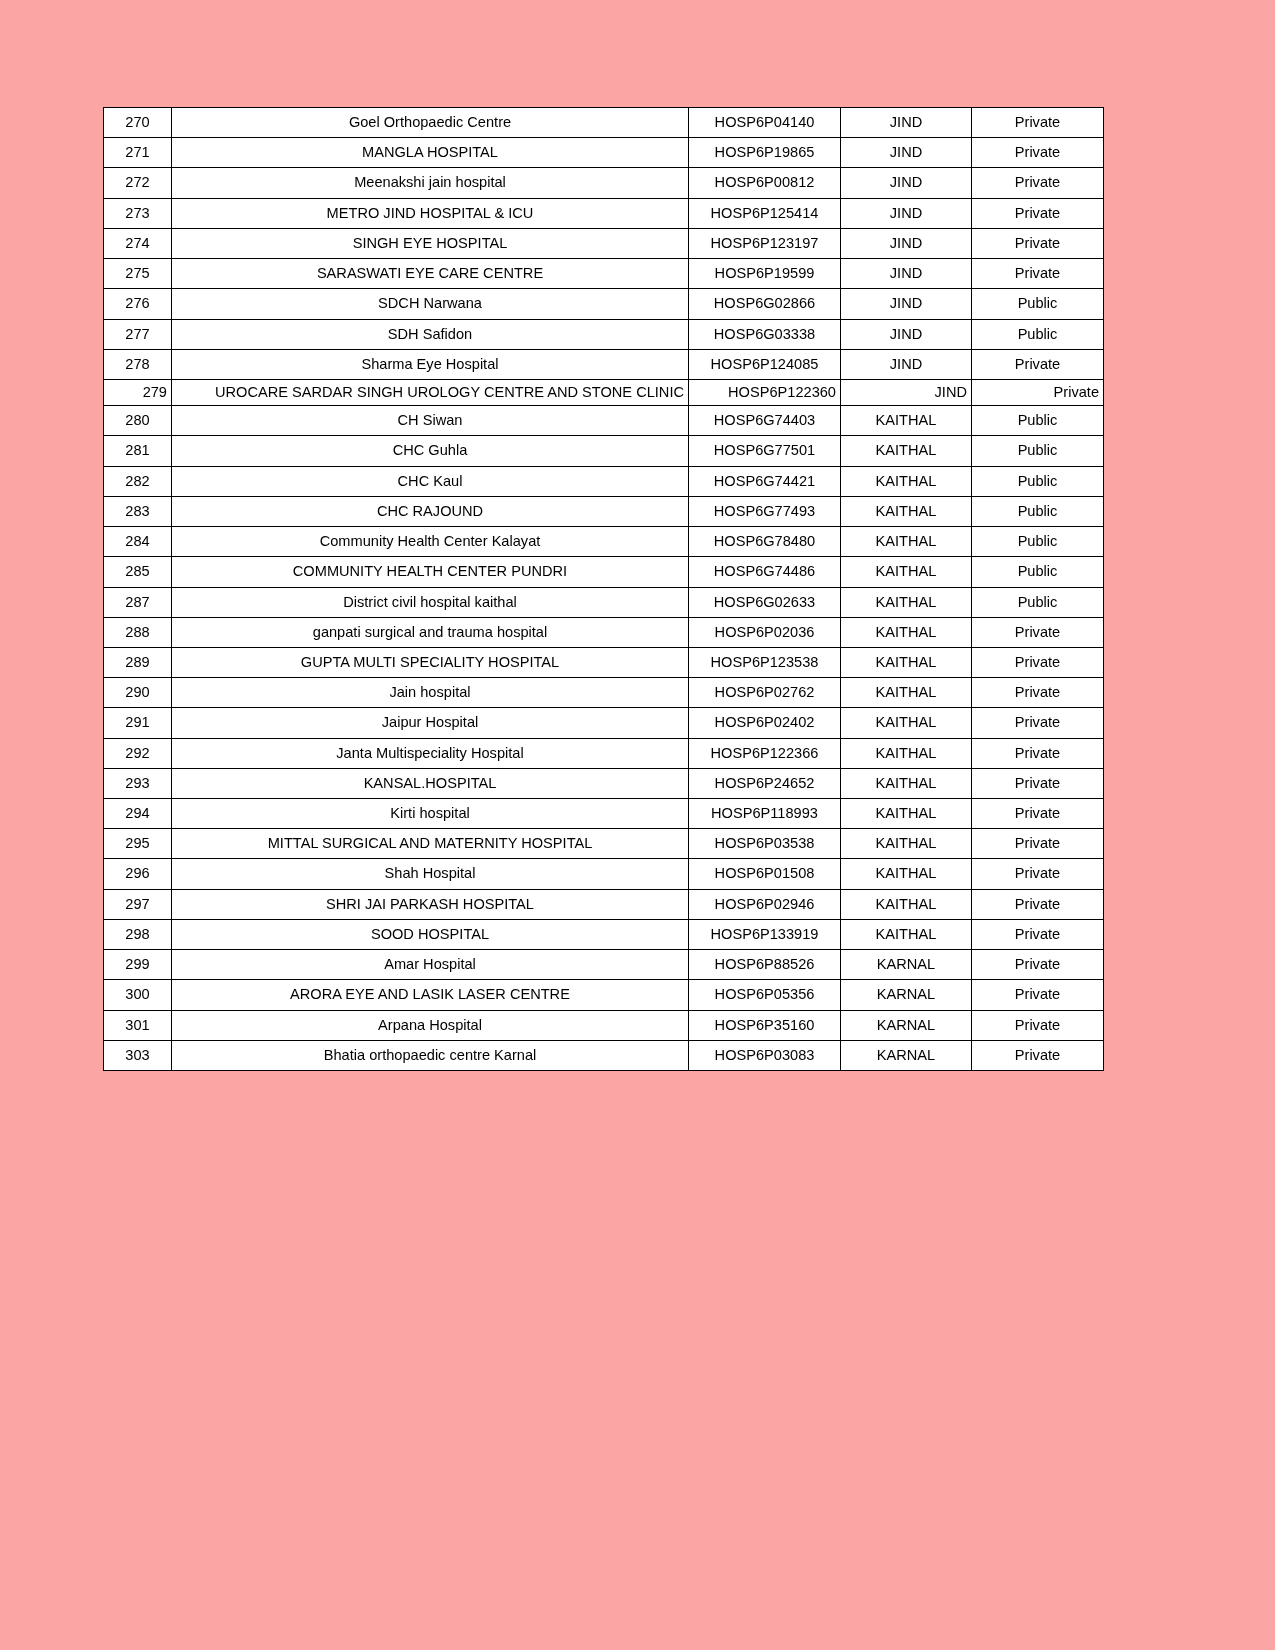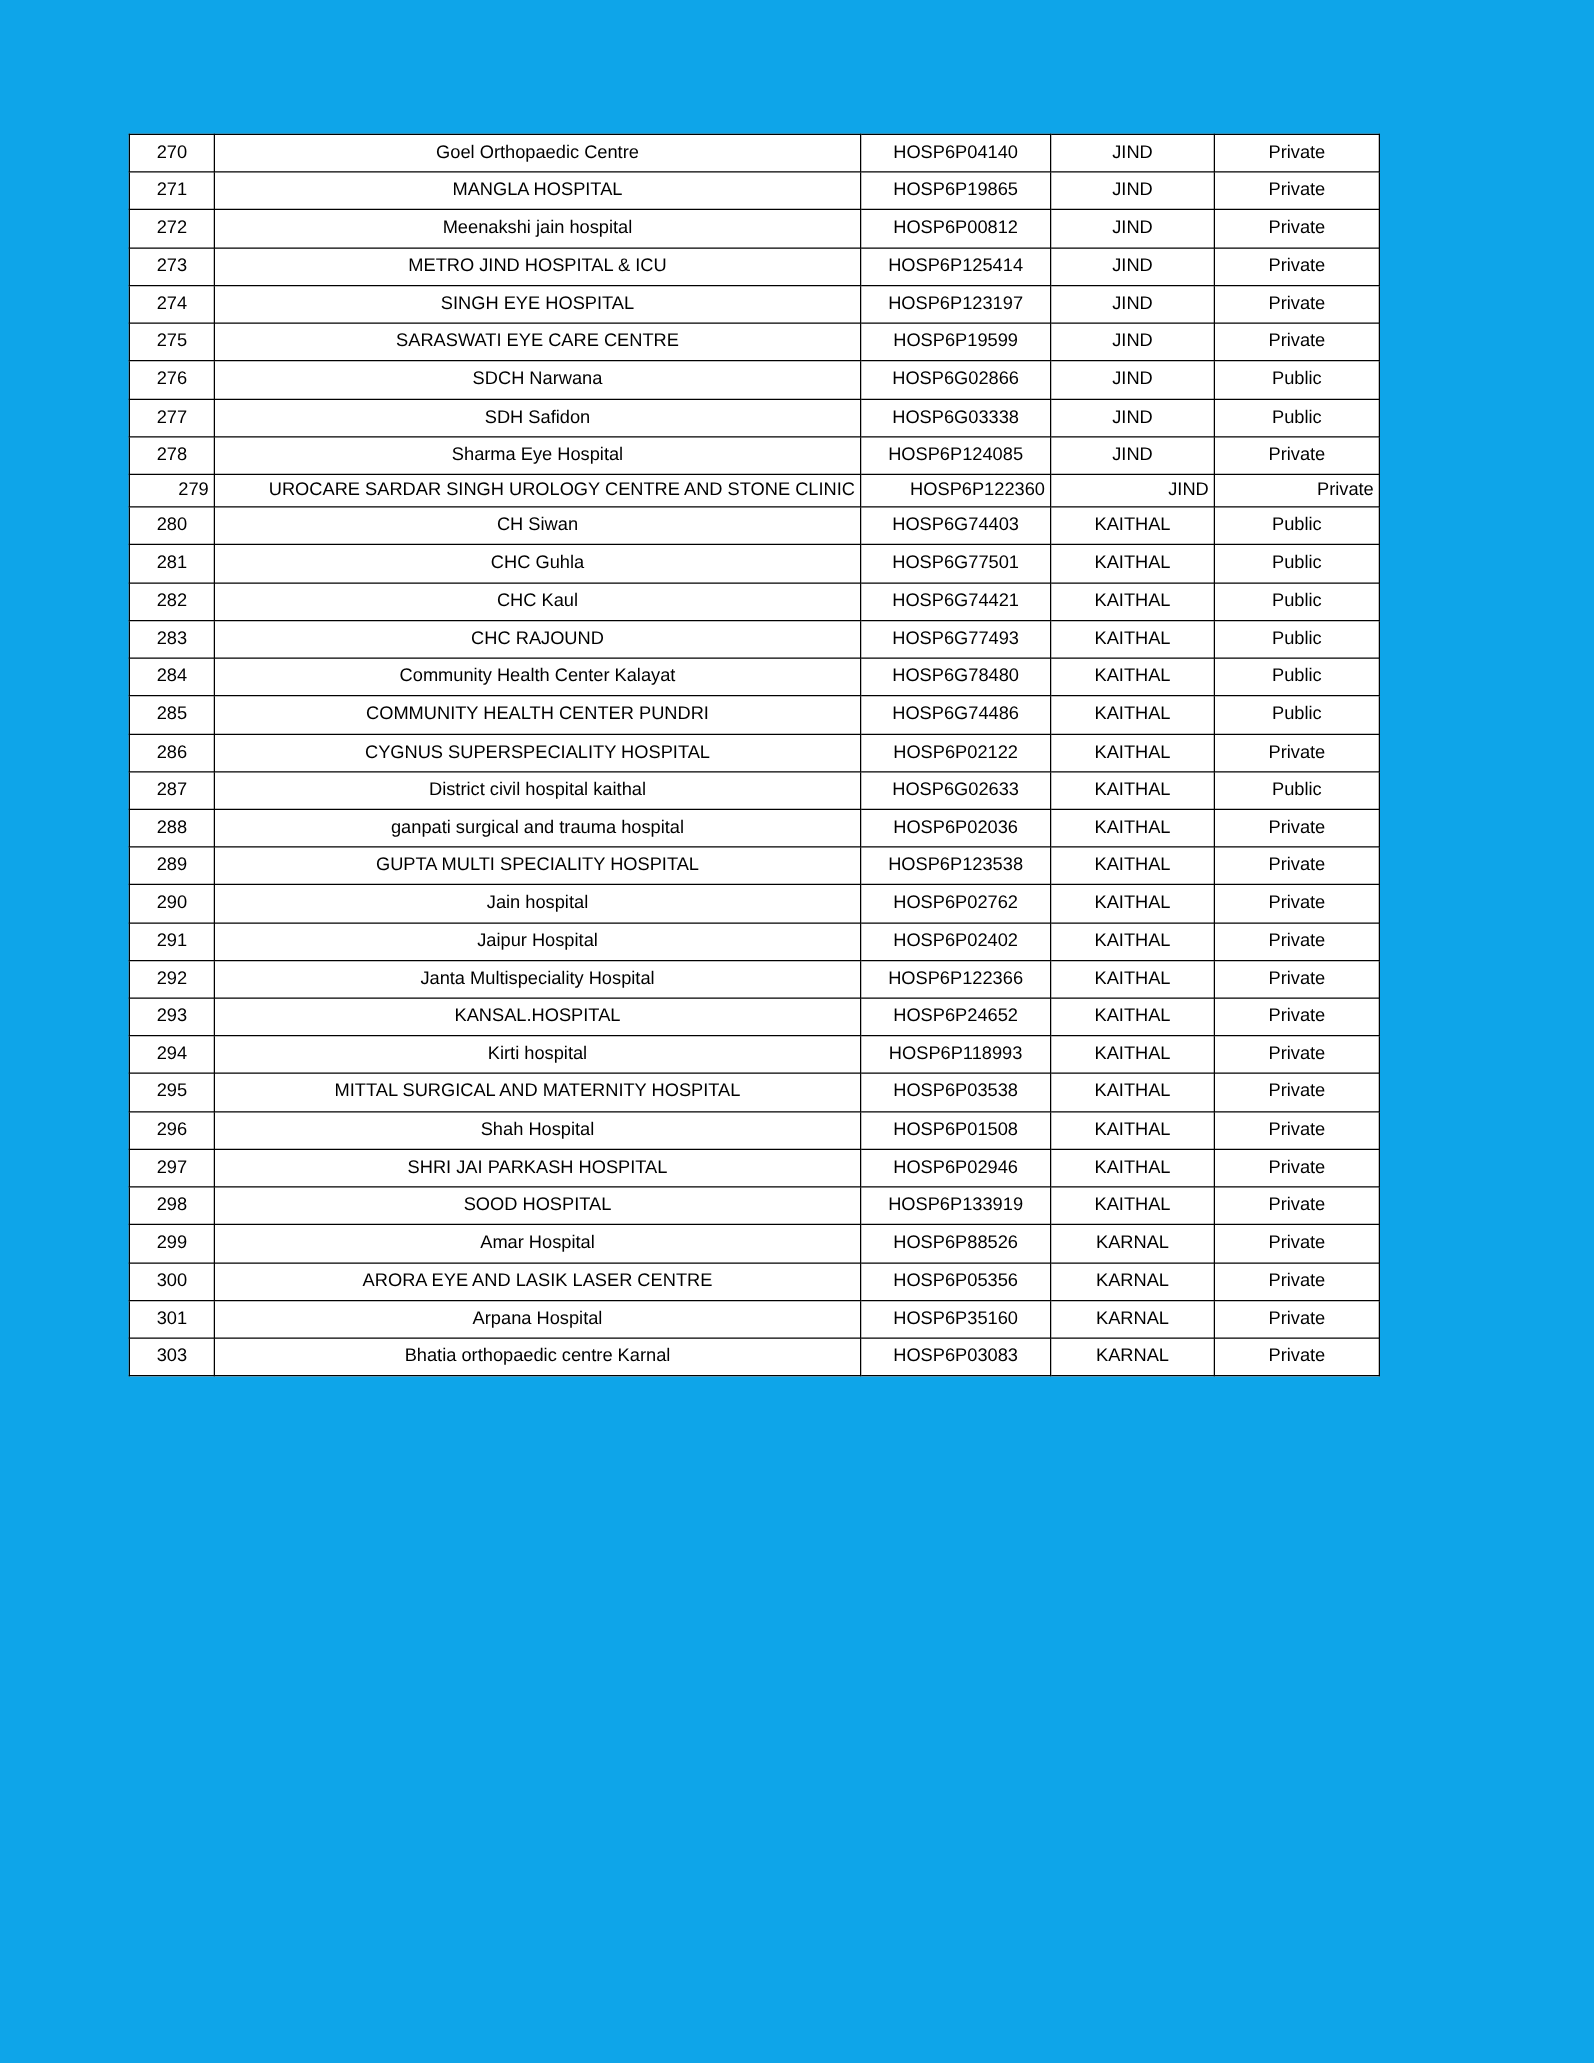--- a/index.html
+++ b/index.html
@@ -12,21 +12,21 @@
     width: 1275px;
     height: 1650px;
     font-family: "Liberation Sans", sans-serif;
     color: #000000;
     -webkit-font-smoothing: antialiased;
   }
   .page {
     position: relative;
     width: 1275px;
     height: 1650px;
-    background: #0ea5e9;
+    background: #fca5a5;
     box-sizing: border-box;
   }
   .table-wrap {
     position: absolute;
     left: 103px;
     top: 107px;
     width: 1000px;
   }
   table.hospital-table {
     border-collapse: collapse;
@@ -188,27 +188,20 @@
             <td class="cell-type">Public</td>
           </tr>
           <tr>
             <td class="cell-sno">285</td>
             <td class="cell-name">COMMUNITY HEALTH CENTER PUNDRI</td>
             <td class="cell-code">HOSP6G74486</td>
             <td class="cell-dist">KAITHAL</td>
             <td class="cell-type">Public</td>
           </tr>
           <tr>
-            <td class="cell-sno">286</td>
-            <td class="cell-name">CYGNUS SUPERSPECIALITY HOSPITAL</td>
-            <td class="cell-code">HOSP6P02122</td>
-            <td class="cell-dist">KAITHAL</td>
-            <td class="cell-type">Private</td>
-          </tr>
-          <tr>
             <td class="cell-sno">287</td>
             <td class="cell-name">District civil hospital kaithal</td>
             <td class="cell-code">HOSP6G02633</td>
             <td class="cell-dist">KAITHAL</td>
             <td class="cell-type">Public</td>
           </tr>
           <tr>
             <td class="cell-sno">288</td>
             <td class="cell-name">ganpati surgical and trauma hospital</td>
             <td class="cell-code">HOSP6P02036</td>

